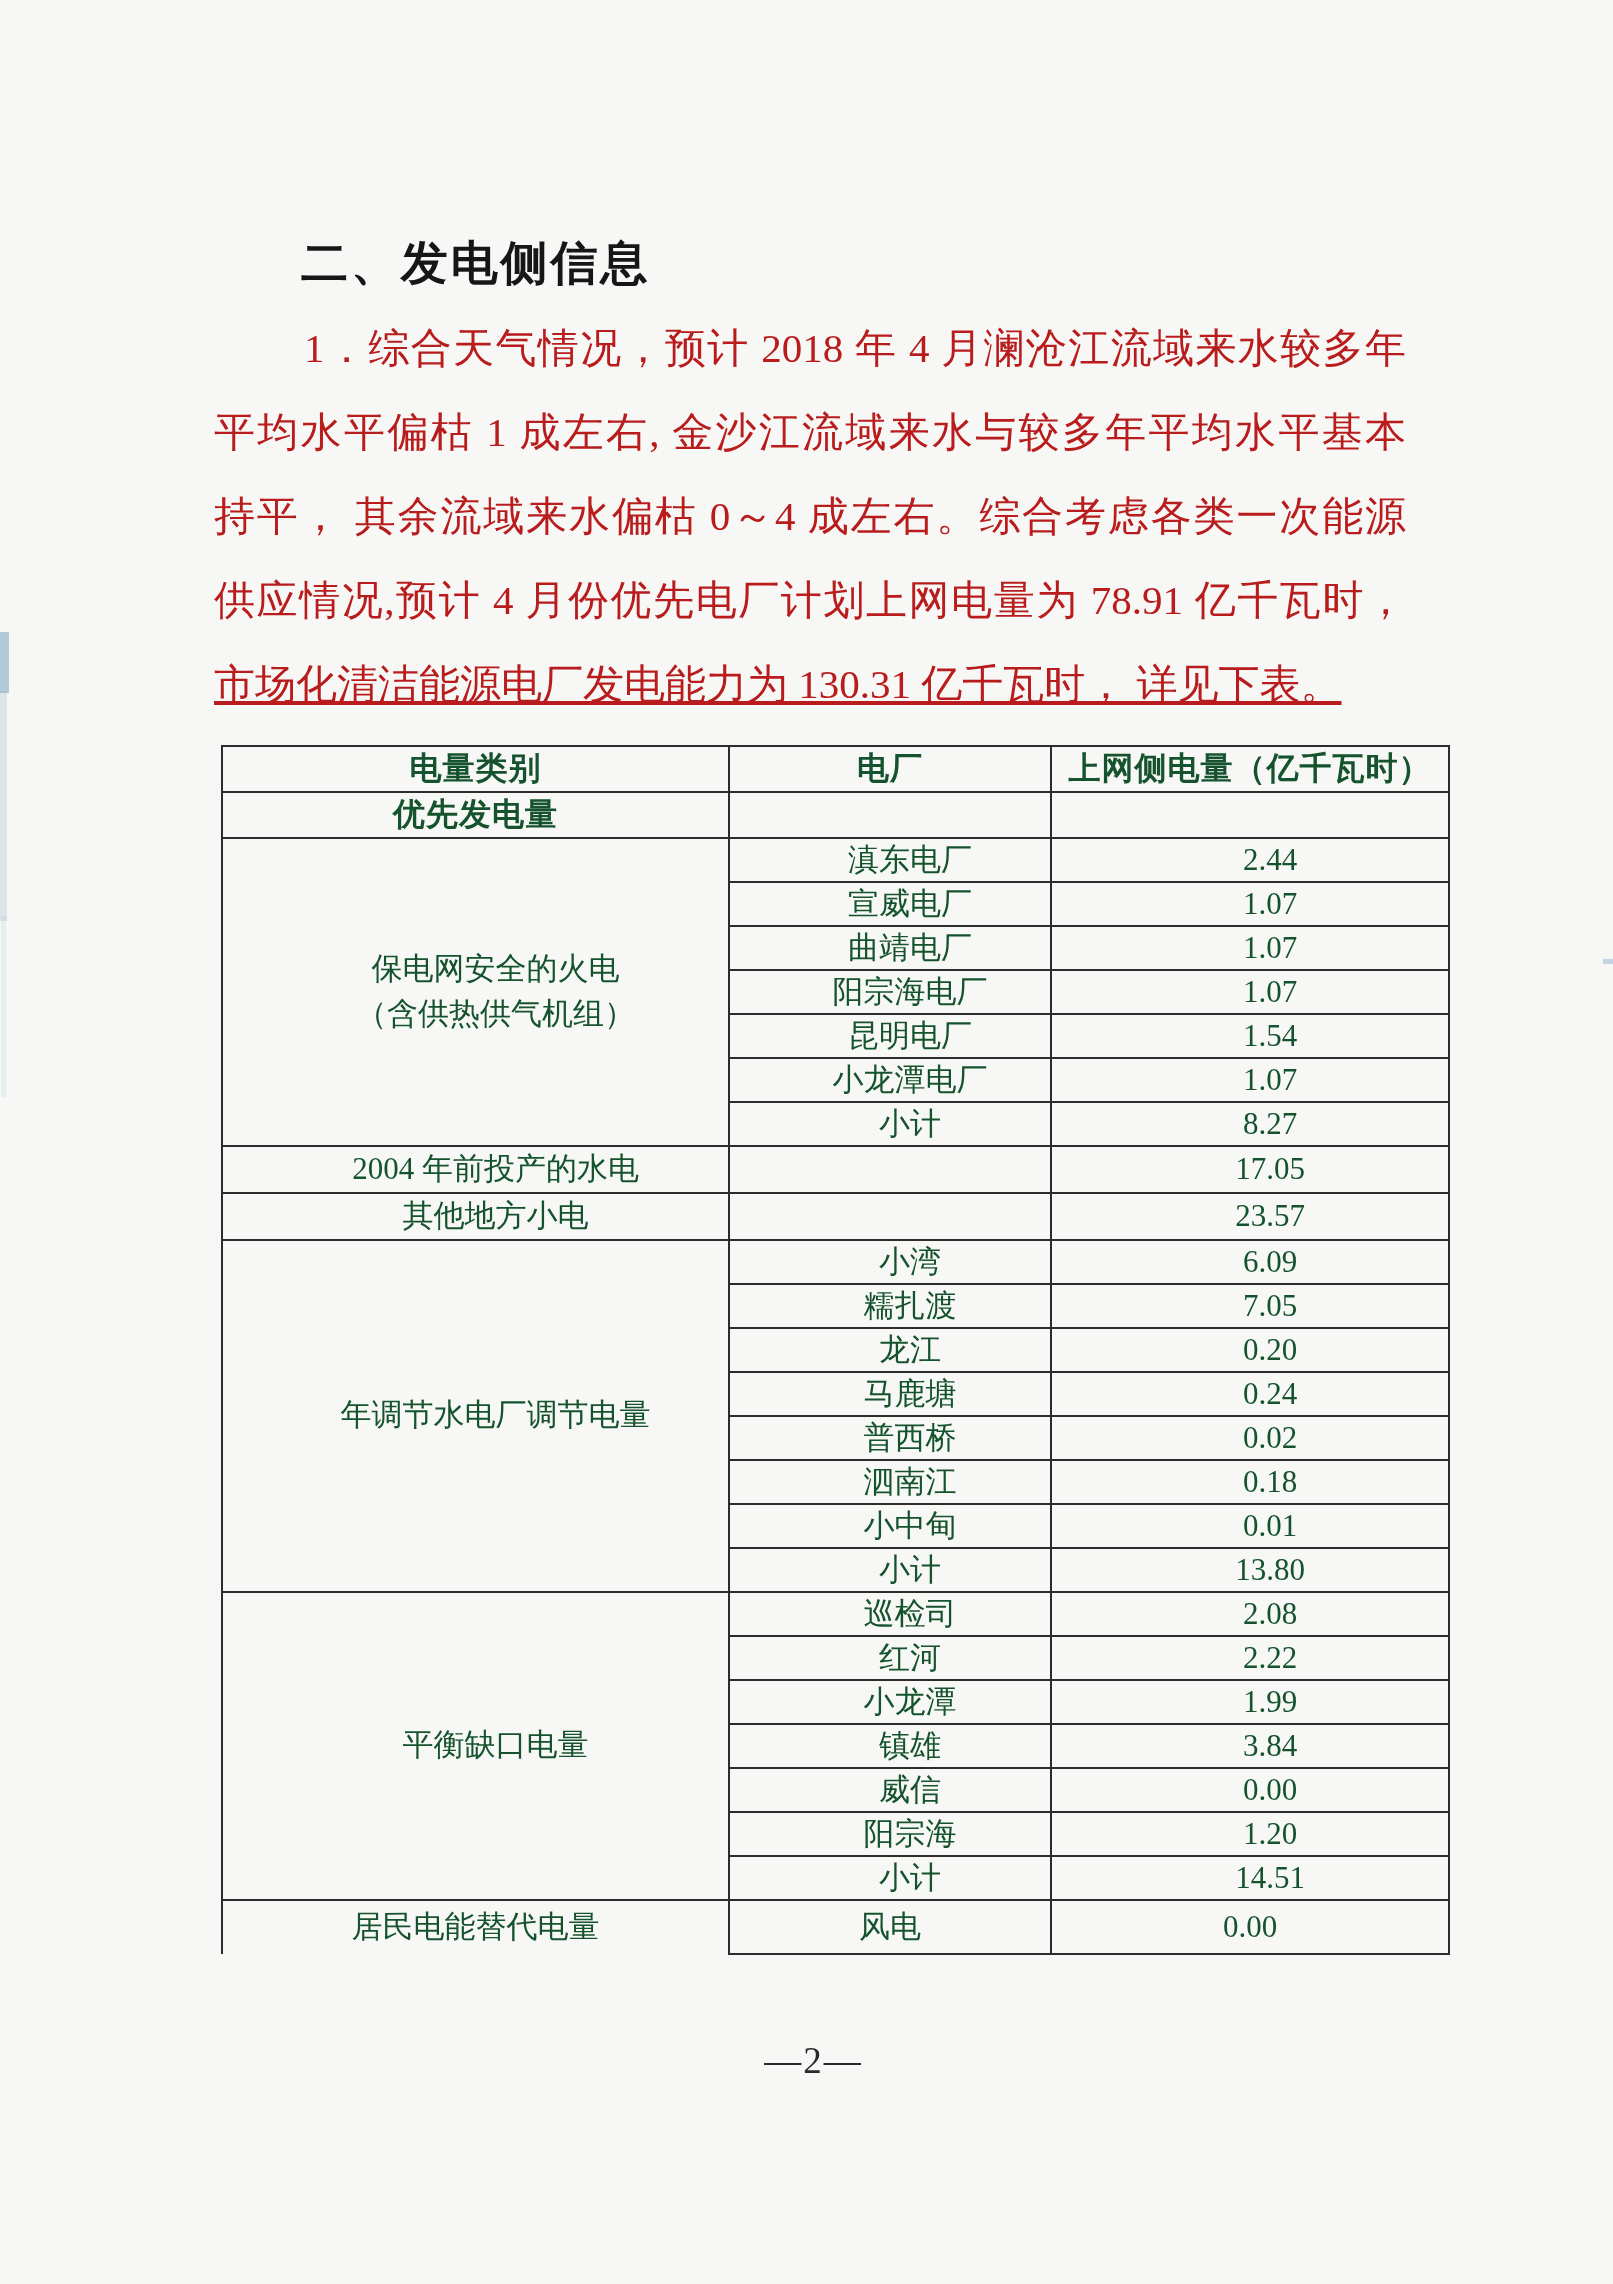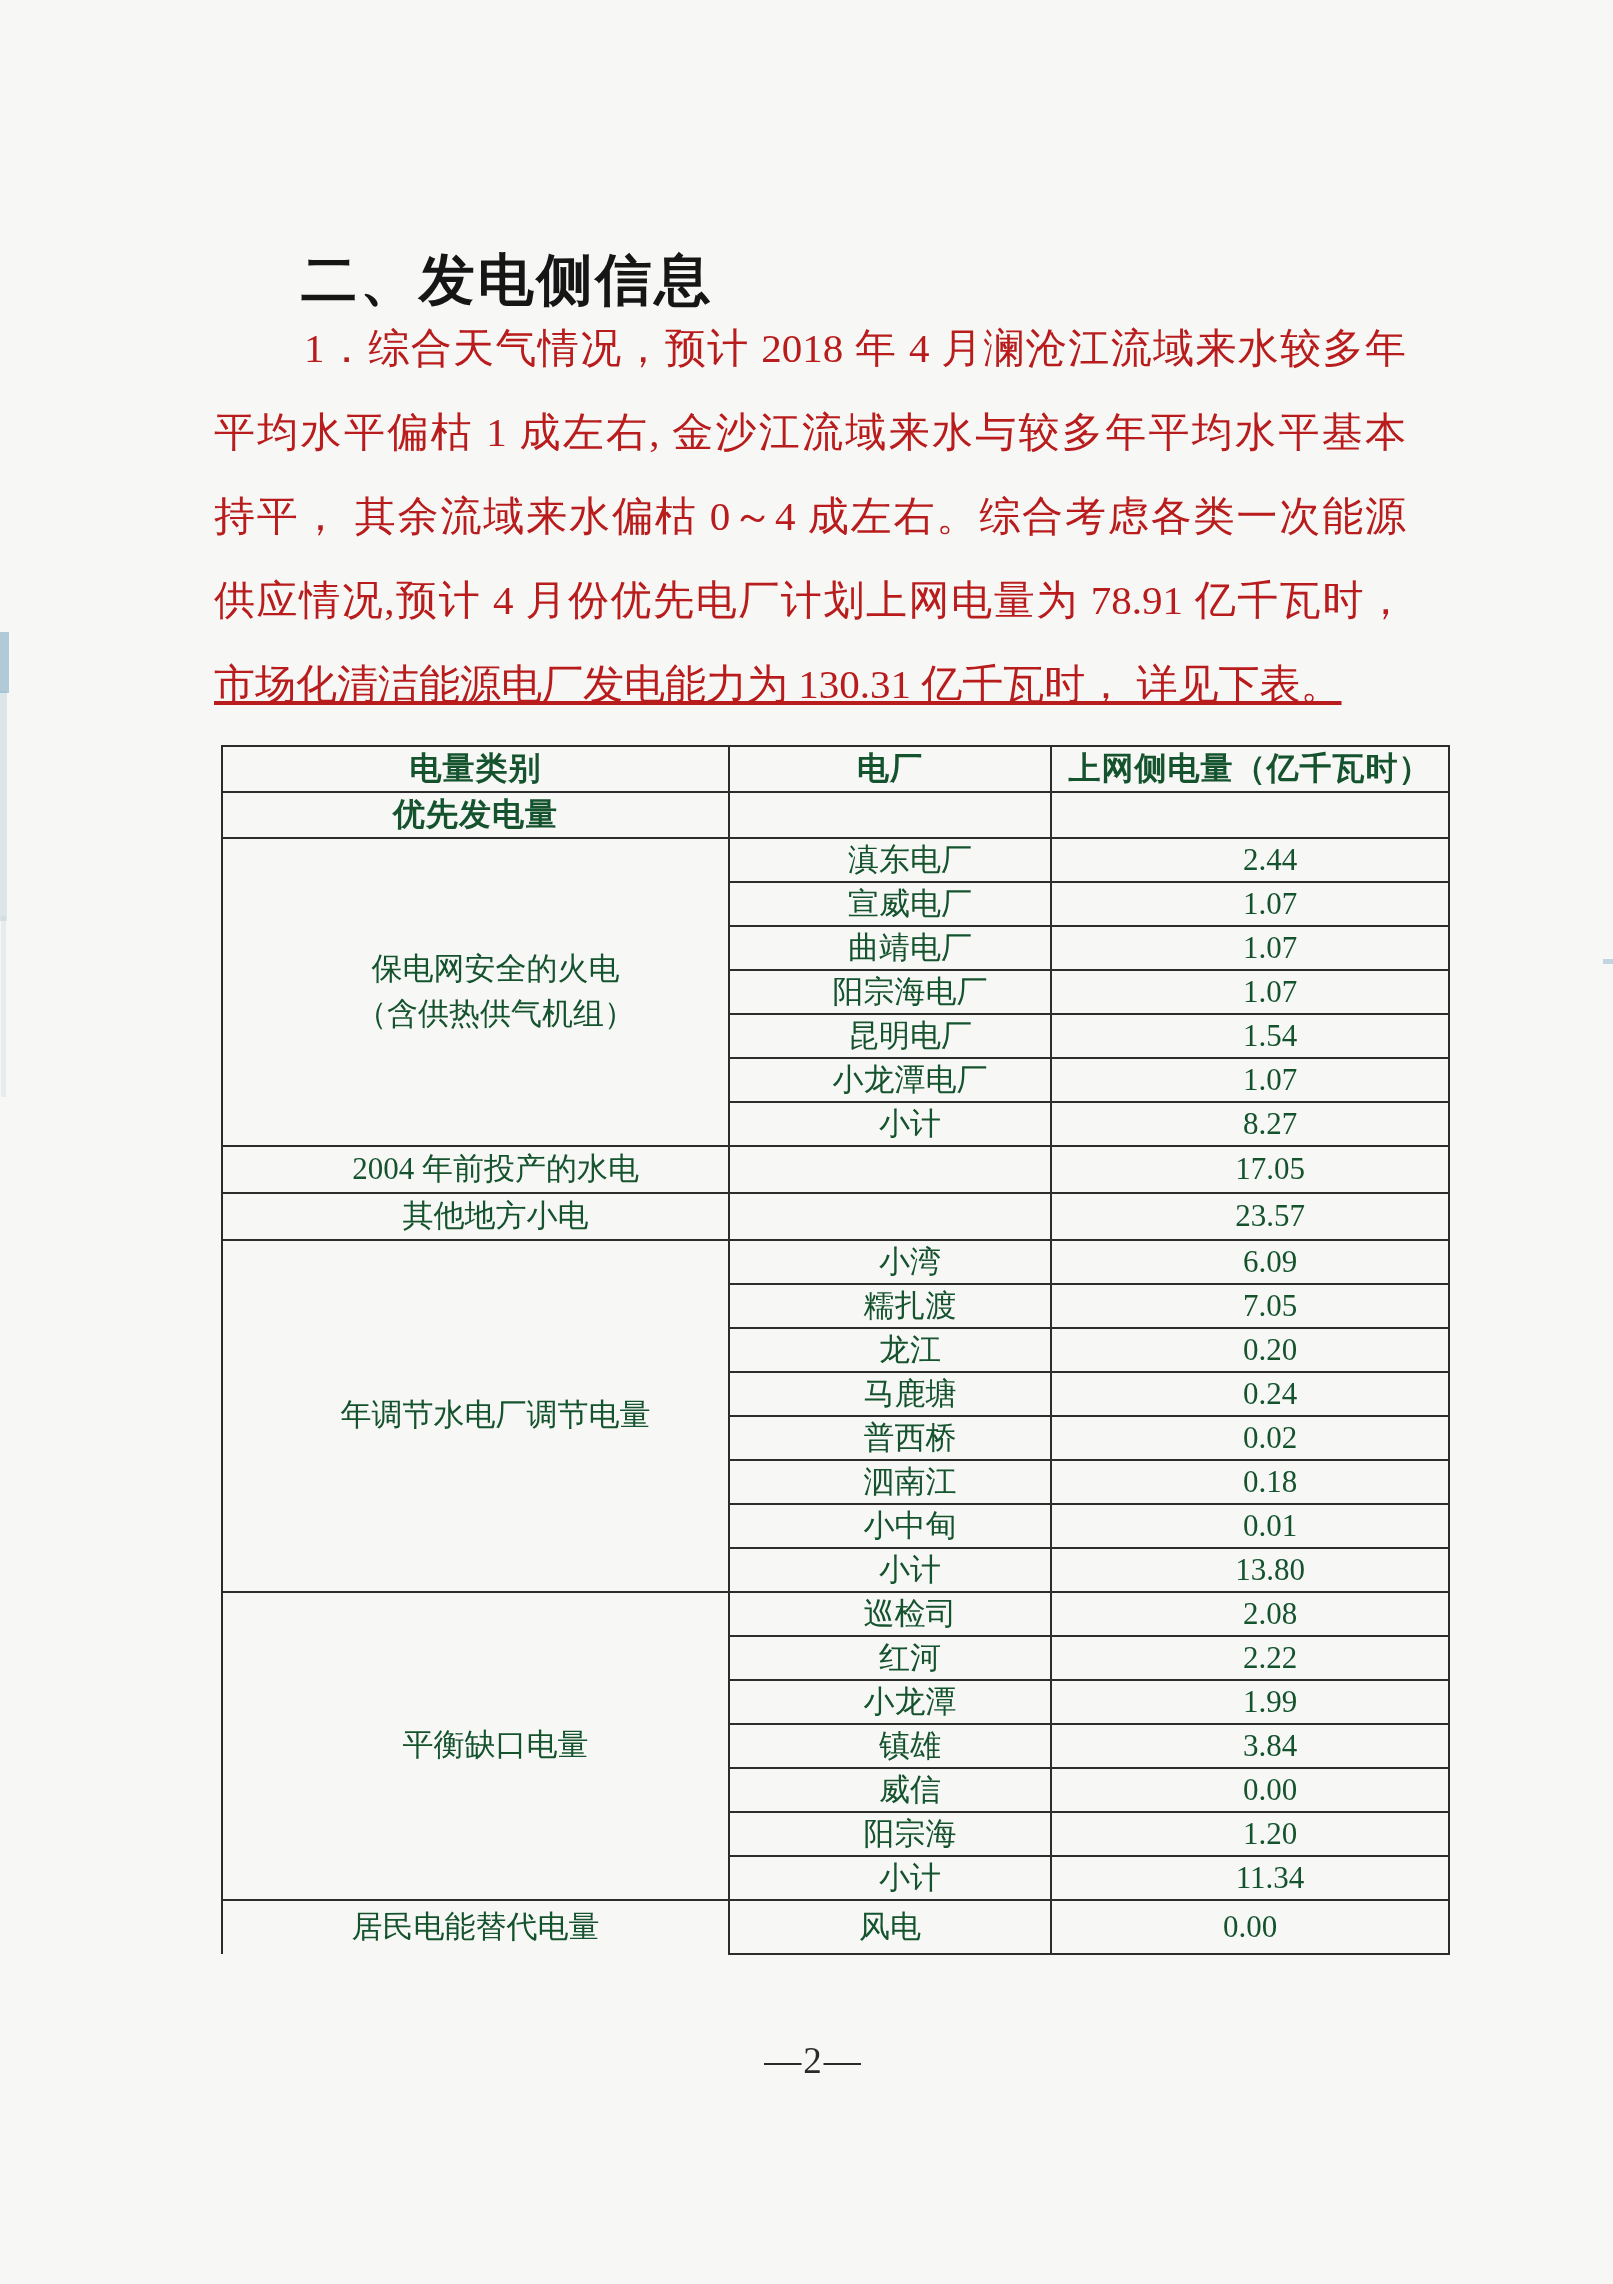--- a/index.html
+++ b/index.html
@@ -10,23 +10,23 @@
     color:#1d1d1d;
   }
   
   .scan-streak{position:absolute;pointer-events:none;}
   #streak-a{left:0;top:632px;width:8.8px;height:61px;background:rgba(108,158,186,.5);}
   #streak-b{left:0;top:691px;width:6.9px;height:230px;background:rgba(140,176,196,.25);}
   #streak-c{left:1px;top:916px;width:4.9px;height:181px;background:rgba(150,182,202,.16);}
   #streak-d{right:0;top:959px;width:9.8px;height:4.9px;background:rgba(118,160,198,.4);}
 
   .heading{
-    position:absolute;left:301px;top:243px;
+    position:absolute;left:301px;top:232px;
     font-family:"Liberation Sans","DejaVu Sans",sans-serif;
-    font-size:56px;font-weight:bold;letter-spacing:2.9px;color:#161616;
+    font-size:47px;font-weight:bold;letter-spacing:2.9px;color:#161616;
   }
   .para{position:absolute;left:214px;top:306px;width:1192px;}
   .para .line{
     width:1192px;height:84px;line-height:84px;font-size:41px;
     text-align:justify;text-align-last:justify;box-sizing:border-box;
     white-space:nowrap;color:#b91c1c;
   }
   .para .line.indent{padding-left:90px;}
   .para .line.last{text-align:left;text-align-last:left;text-decoration:underline;}
 
@@ -188,21 +188,21 @@
     <tr class="data">
       <td>威信</td>
       <td>0.00</td>
     </tr>
     <tr class="data">
       <td>阳宗海</td>
       <td>1.20</td>
     </tr>
     <tr class="data">
       <td>小计</td>
-      <td>11.34</td>
+      <td>14.51</td>
     </tr>
 
     <tr class="lastrow">
       <td class="cat openbottom">居民电能替代电量</td>
       <td>风电</td>
       <td>0.00</td>
     </tr>
   </tbody>
 </table>
 

